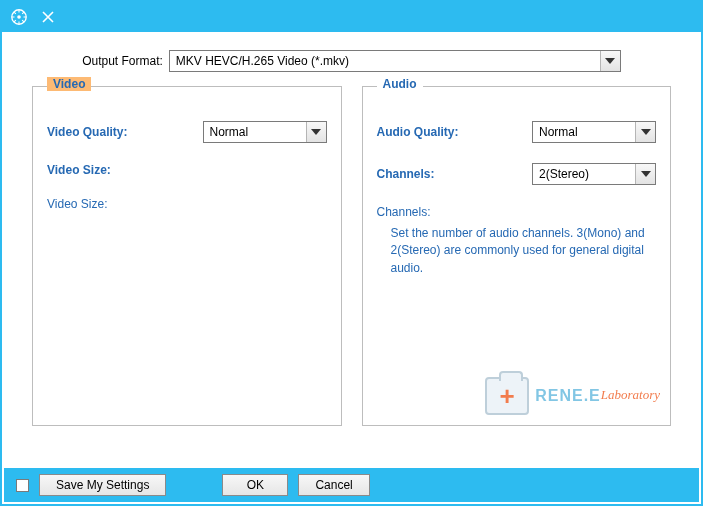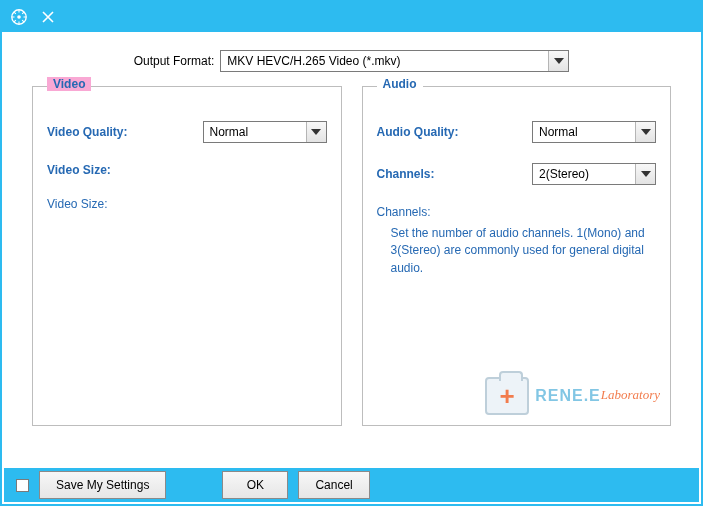--- a/index.html
+++ b/index.html
@@ -36,21 +36,21 @@
 }
 .format-row label {
   font-size: 12px; color: #000; margin-right: 6px;
 }
 .select {
   position: relative; display: flex; align-items: center;
   border: 1px solid #7a7a7a; background: #fff;
   height: 22px; padding: 0 22px 0 6px;
   font-size: 12px;
 }
-.select.wide { width: 349px; }
+.select.wide { width: 452px; }
 .select.narrow { width: 124px; }
 .select .arrow {
   position: absolute; right: 0; top: 0; bottom: 0; width: 20px;
   border-left: 1px solid #b5b5b5;
   background: linear-gradient(#f8f8f8,#e3e3e3);
   display: flex; align-items: center; justify-content: center;
 }
 .select .arrow svg { width: 10px; height: 6px; }
 .panels {
   display: flex; gap: 20px;
@@ -108,21 +108,21 @@
   background: #2dbbf0;
   display: flex; align-items: center;
   padding: 0 12px;
   gap: 10px;
 }
 .footer .chk {
   width: 13px; height: 13px; background: #fff; border: 1px solid #7a7a7a;
 }
 .footer .chk-label { color: #fff; font-size: 12px; margin-right: auto; }
 .btn {
-  height: 28px; padding: 0 16px;
+  height: 22px; padding: 0 16px;
   background: linear-gradient(#f7f7f7,#e6e6e6);
   border: 1px solid #8a8a8a;
   font-size: 12px;
   display: flex; align-items: center; justify-content: center;
   cursor: pointer;
   min-width: 66px;
 }
 .btn.save { min-width: 120px; margin-right: 46px; }
 </style>
 </head>
@@ -151,21 +151,21 @@
       <span class="arrow">
           <svg viewBox="0 0 10 6">
             <path d="M0 0L5 6L10 0Z" fill="#333"></path>
           </svg>
         </span>
     </div>
   </div>
 
   <div class="panels">
     <div class="panel">
-      <div class="legend" style="position:relative;top:-20px;background:#f9a8d4;padding:0 6px;font-weight:bold;color:#2669b3;display:inline-block;margin-bottom:-6px;">Video</div>
+      <div class="legend" style="position:relative;top:-20px;background:#fdba74;padding:0 6px;font-weight:bold;color:#2669b3;display:inline-block;margin-bottom:-6px;">Video</div>
       <div class="field-row">
         <span class="lbl">Video Quality:</span>
         <div class="select narrow">
           <span>Normal</span>
           <span class="arrow">
               <svg viewBox="0 0 10 6">
                 <path d="M0 0L5 6L10 0Z" fill="#333"></path>
               </svg>
             </span>
         </div>
@@ -194,21 +194,21 @@
         <div class="select narrow">
           <span>2(Stereo)</span>
           <span class="arrow">
               <svg viewBox="0 0 10 6">
                 <path d="M0 0L5 6L10 0Z" fill="#333"></path>
               </svg>
             </span>
         </div>
       </div>
       <div class="helper-title">Channels:</div>
-      <div class="helper-text">Set the number of audio channels. 1(Mono) and 3(Stereo) are commonly used for general digital audio.</div>
+      <div class="helper-text">Set the number of audio channels. 3(Mono) and 2(Stereo) are commonly used for general digital audio.</div>
 
       <div class="logo">
         <div class="case">
             <span class="plus">+</span>
           </div>
         <div class="txt">
           <span class="l1">RENE.E</span>
           <span class="l2">Laboratory</span>
         </div>
       </div>

